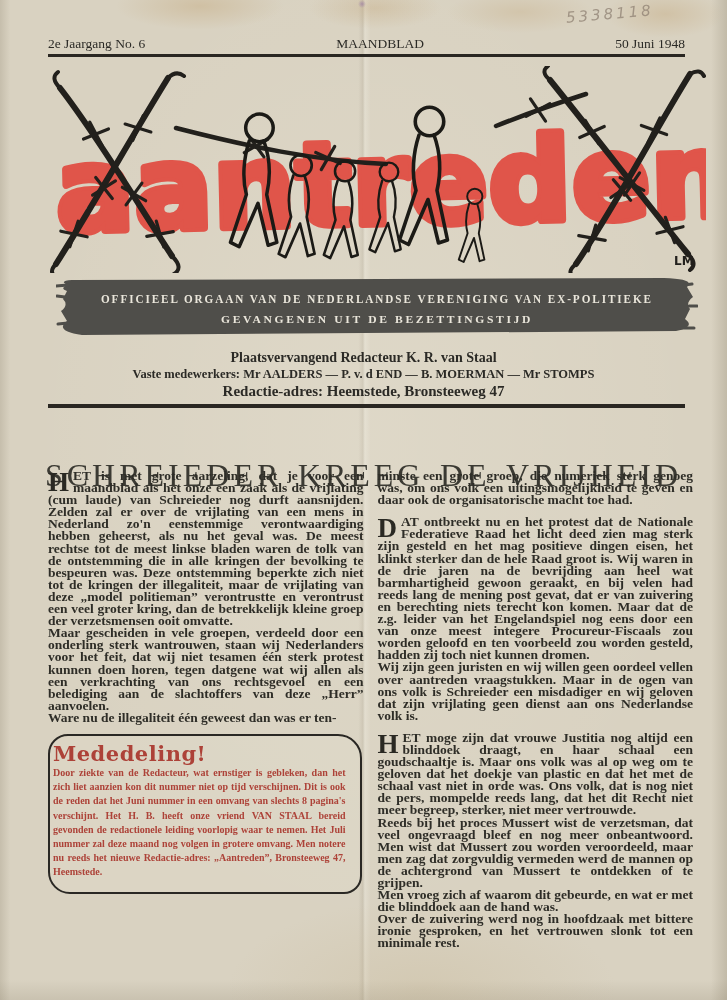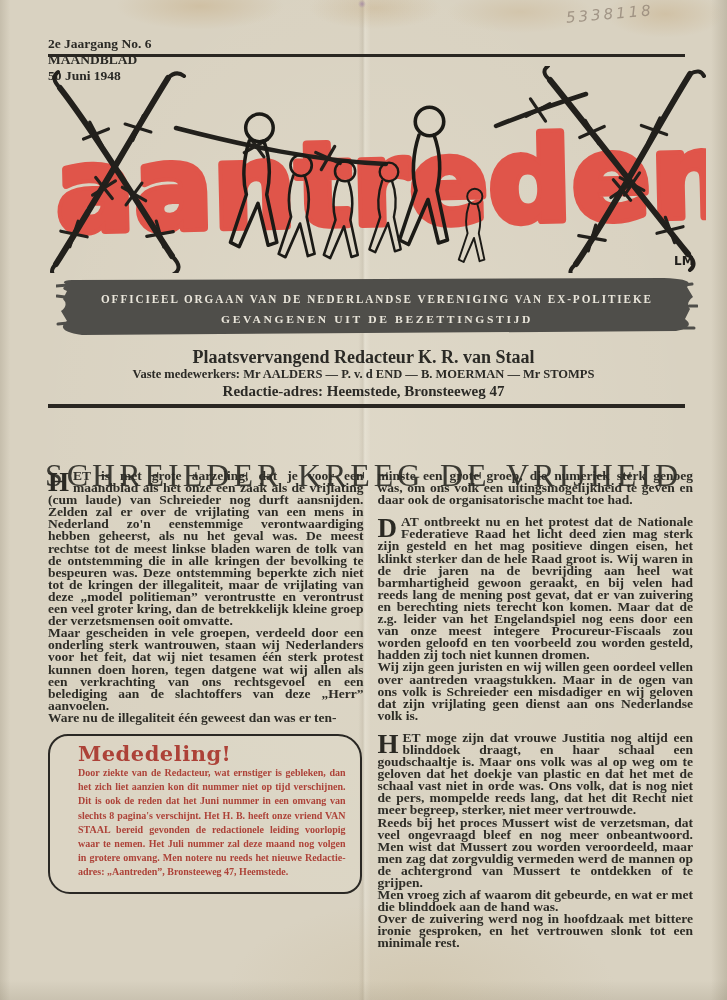--- a/index.html
+++ b/index.html
@@ -22,29 +22,29 @@
   }
   .handwritten{
     position:absolute;top:5px;left:566px;
     font-family:"DejaVu Sans",sans-serif;font-style:italic;
     font-size:15px;letter-spacing:3px;color:#8f8173;opacity:.75;
     transform:rotate(-5deg);
   }
   .topbar{
     position:absolute;top:36px;left:48px;right:42px;
     display:flex;justify-content:space-between;align-items:flex-start;
-    font-size:13.5px;font-weight:bold;flex-direction:column;
+    font-size:13.5px;font-weight:normal;
   }
   .rule{position:absolute;left:48px;right:42px;height:3px;background:#2a2722;}
   .rule-top{top:54px;}
   .rule-editorial{top:404px;height:3.5px;}
   .masthead{position:absolute;top:66px;left:26px;width:680px;height:207px;}
   .banner-wrap{position:absolute;top:276px;left:56px;width:642px;height:66px;}
   .editorial{position:absolute;top:349px;left:0;right:0;text-align:center;font-weight:bold;}
-  .editorial .line1{font-size:18px;line-height:17px;text-align:center;}
+  .editorial .line1{font-size:14px;line-height:17px;text-align:center;}
   .editorial .line2{font-size:12.5px;line-height:17px;text-align:center;}
   .editorial .line3{font-size:15px;line-height:17px;}
   .headline{
     position:absolute;top:413px;left:0;right:0;text-align:center;
     font-variant:small-caps;text-transform:lowercase;
     font-size:46px;letter-spacing:4px;color:#3b3a33;font-weight:normal;
   }
   .columns{
     position:absolute;top:470px;left:48px;right:34px;
     display:flex;gap:14px;
@@ -52,21 +52,21 @@
   .col{flex:1;font-size:13.5px;line-height:12.1px;font-weight:bold;
        text-align:justify;color:#2e2d27;}
   .para{margin:0;}
   .para.spaced{margin-top:10px;}
   .dropcap{
     float:left;font-size:27px;line-height:22px;font-weight:bold;
     padding:1px 4px 0 0;color:#2a2923;
   }
   .notice{
     margin:10px 2px 0 0;border:2.5px solid #2a2824;border-radius:20px 24px 18px 22px;
-    padding:10px 14px 12px 28px;color:#ad4238;background:rgba(255,250,238,.08);
+    padding:10px 14px 12px 3px;color:#ad4238;background:rgba(255,250,238,.08);
   }
   .notice-title{
     font-size:21px;font-weight:bold;letter-spacing:.5px;margin:2px 0 6px 0;
     font-family:"DejaVu Serif","Liberation Serif",serif;
   }
   .notice-body{margin:0;font-size:10px;line-height:14.2px;font-weight:bold;text-align:justify;}
 </style>
 </head>
 <body>
 

